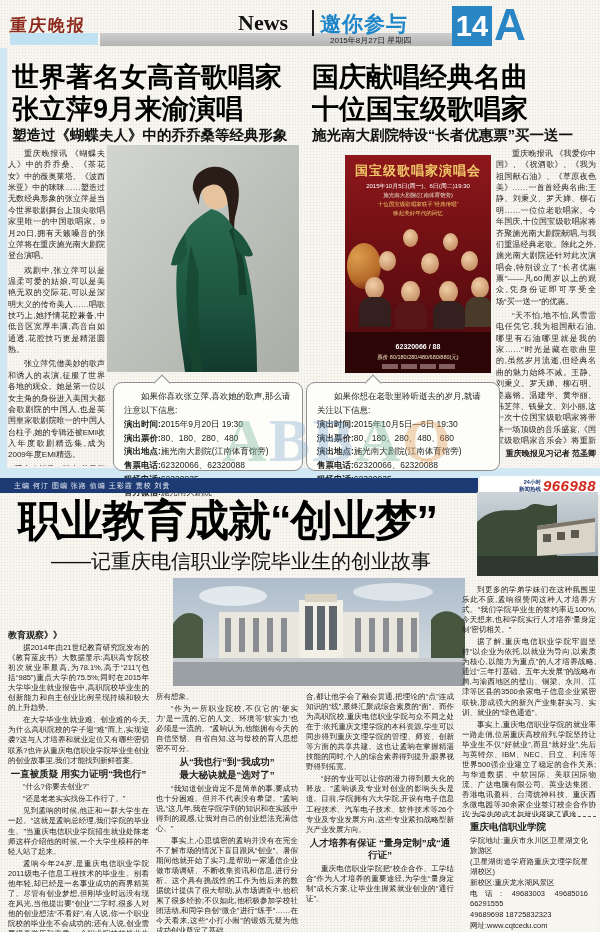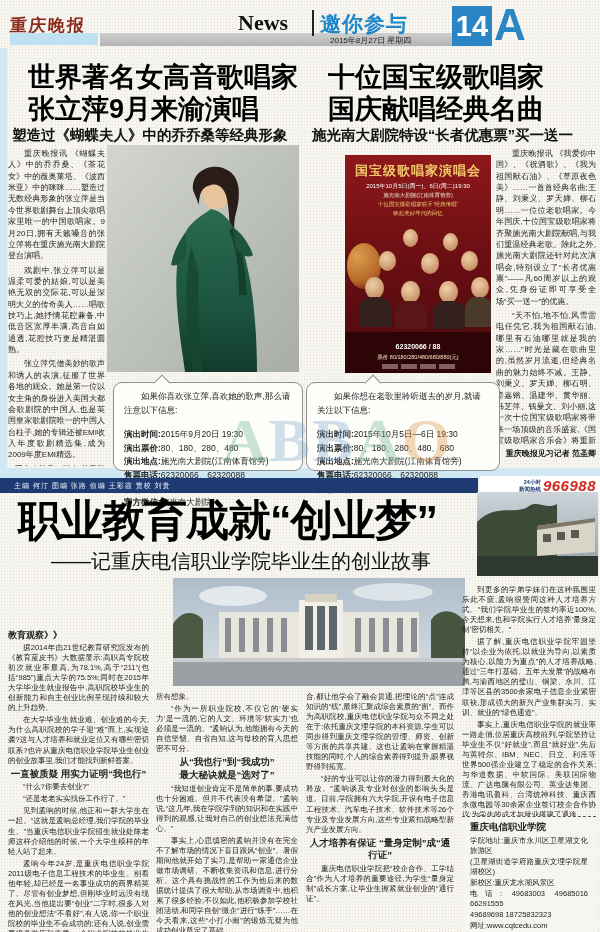--- a/index.html
+++ b/index.html
@@ -23,21 +23,21 @@
   .head-date{left:330px;top:35px;font-size:8px;color:#222;}
   .pagenum-box{left:452px;top:6px;width:40px;height:40px;background:#2a85c4;color:#fff;
         font-weight:900;font-size:29px;text-align:center;line-height:40px;}
   .page-letter{left:494px;top:0px;font-size:44px;font-weight:900;color:#2a85c4;}
 
   
   .left-strip{left:0;top:48px;width:7px;height:425px;background:#cfe8f4;}
   .bottom-strip{left:0;top:468px;width:600px;height:10px;background:#cfe8f4;}
 
   
-  .hl{font-weight:900;color:#000;line-height:1.18;letter-spacing:0px;margin-left:16px;}
+  .hl{font-weight:900;color:#000;line-height:1.18;letter-spacing:0px;}
   .hl-left{left:12px;top:62px;width:290px;font-size:27px;}
   .hl-right{left:312px;top:62px;width:288px;font-size:27px;}
   .sub-hl{font-weight:bold;font-size:14.5px;color:#111;}
   .sub-left{left:12px;top:126px;width:290px;}
   .sub-right{left:312px;top:126px;width:288px;}
 
   
   .bt{font-size:8px;line-height:1.42;text-align:justify;color:#232323;overflow:hidden;}
   .bt p{margin:0 0 3px;text-indent:2em;}
   .col-left{left:8px;top:148px;width:97px;height:318px;}
@@ -70,21 +70,21 @@
 
   
   .bubble{background:#fdfdfa;border:1px solid #8f8f8f;border-radius:9px;
         padding:7px 10px 6px;font-size:8.5px;line-height:1.6;color:#222;}
   .bubble .tail{position:absolute;top:-6px;width:11px;height:11px;background:#fdfdfa;
         border-left:1px solid #8f8f8f;border-top:1px solid #8f8f8f;transform:rotate(45deg);}
   .bubble-left{left:113px;top:382px;width:168px;height:74px;}
   .bubble-right{left:306px;top:382px;width:172px;height:74px;}
   .il{display:flex;}
   .il b{white-space:nowrap;}
-  .intro{text-indent:2em;margin-bottom:11px;}
+  .intro{text-indent:2em;margin-bottom:1px;}
 
   
   .wm{left:222px;top:405px;font-size:62px;font-weight:bold;letter-spacing:2px;opacity:.38;
       font-family:"Liberation Serif",serif;}
   .wm span{display:inline-block;}
   .wm .c1{color:#79b89a;} .wm .c2{color:#86add0;} .wm .c3{color:#e09a52;}
   .wm-cn{left:418px;top:455px;font-size:11px;color:#e09a52;opacity:.55;}
 
   
   .credits-bar{left:0;top:478px;width:478px;height:15px;background:#1d3a73;}
@@ -192,22 +192,22 @@
         <b>租场电话:</b>
         <span>62320935</span>
       </div>
     <div class="il">
         <b>官方微信:</b>
         <span>施光南大剧院</span>
       </div>
   </div>
 
   <div class="abs hl hl-right">
+    <div>国庆献唱经典名曲</div>
     <div>十位国宝级歌唱家</div>
-    <div>国庆献唱经典名曲</div>
   </div>
   <div class="abs sub-hl sub-right">施光南大剧院特设“长者优惠票”买一送一</div>
 
   <div class="abs poster">
     <div class="poster-title">国宝级歌唱家演唱会</div>
     <div class="poster-line">2015年10月5日(周一)、6日(周二)19:30</div>
     <div class="poster-venue">施光南大剧院(江南体育馆旁)</div>
     <div class="poster-gold">十位国宝级歌唱家联手“经典传唱”</div>
     <div class="poster-gold">唤起美好年代的回忆</div>
     <div class="poster-flower"></div>

